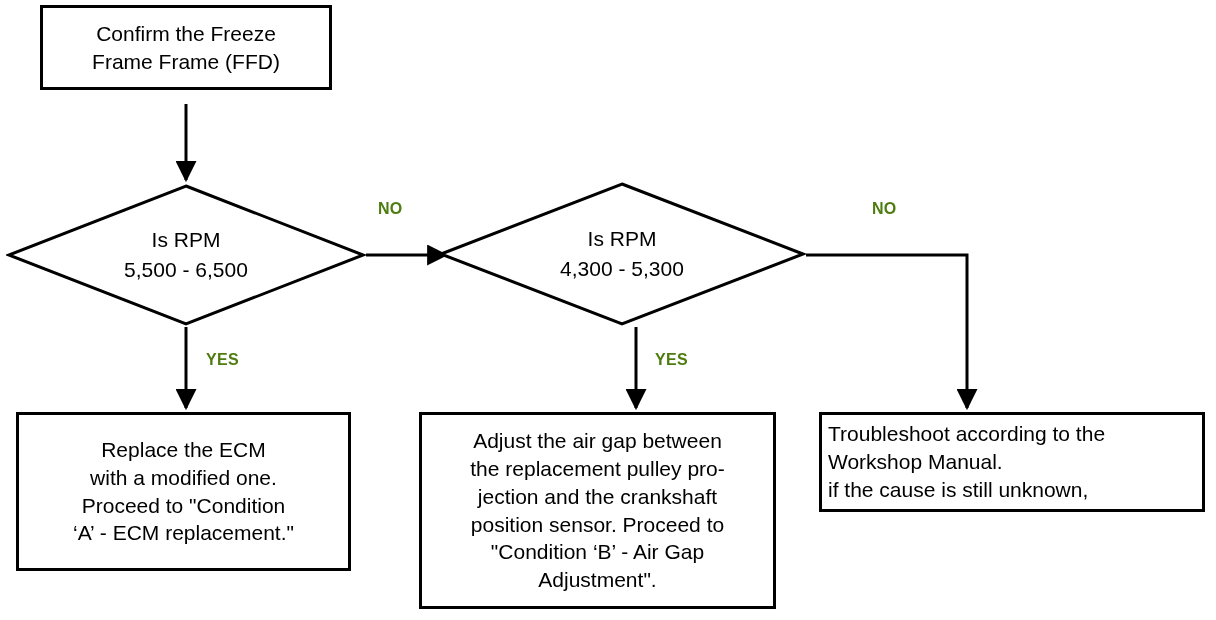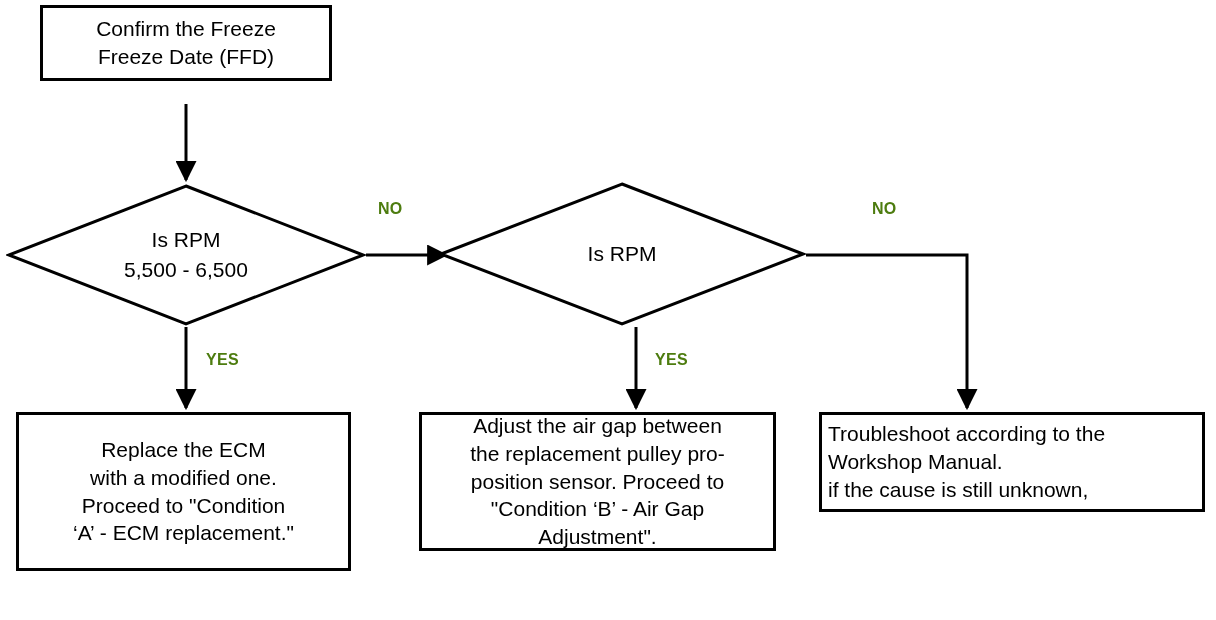--- a/index.html
+++ b/index.html
@@ -66,31 +66,31 @@
     z-index: 1;
   }
   .edge-label {
     position: absolute;
     font-weight: bold;
     color: #4d7c0f;
     letter-spacing: 0.3px;
     white-space: nowrap;
   }
   
-  #box-start      { left: 40px;  top: 5px;   width: 292px; height: 76px; }
+  #box-start      { left: 40px;  top: 5px;   width: 292px; height: 85px; }
   #box-start .proc-text { font-size: 21px; }
 
   #dec-rpm1       { left: 6px;   top: 183px; width: 360px; height: 144px; }
   #dec-rpm2       { left: 438px; top: 181px; width: 368px; height: 146px; }
   .decision .diamond-text { font-size: 21px; }
 
   #box-ecm        { left: 16px;  top: 412px; width: 335px; height: 159px; }
   #box-ecm .proc-text { font-size: 21px; }
 
-  #box-airgap     { left: 419px; top: 412px; width: 357px; height: 139px; }
+  #box-airgap     { left: 419px; top: 412px; width: 357px; height: 197px; }
   #box-airgap .proc-text { font-size: 21px; }
 
   #box-trouble    { left: 819px; top: 412px; width: 386px; height: 100px; }
   #box-trouble .proc-text { font-size: 21px; }
 
   #lbl-no-1  { left: 378px; top: 200px; font-size: 16px; }
   #lbl-no-2  { left: 872px; top: 200px; font-size: 16px; }
   #lbl-yes-1 { left: 206px; top: 351px; font-size: 16px; }
   #lbl-yes-2 { left: 655px; top: 351px; font-size: 16px; }
 </style>
@@ -113,56 +113,58 @@
     <line x1="186" y1="327" x2="186" y2="408" stroke="#000000" stroke-width="3" marker-end="url(#arrow)"></line>
 
     <line x1="636" y1="327" x2="636" y2="408" stroke="#000000" stroke-width="3" marker-end="url(#arrow)"></line>
 
     <polyline points="806,255 967,255 967,408" fill="none" stroke="#000000" stroke-width="3" marker-end="url(#arrow)"></polyline>
   </svg>
 
   <div id="box-start" class="node proc-box">
     <div class="proc-text">
       <div>Confirm the Freeze</div>
-      <div>Freeze Date (FFD)</div>
+      <div>Frame Frame (FFD)</div>
     </div>
   </div>
 
   <div id="dec-rpm1" class="node decision">
     <svg width="360" height="144" viewBox="0 0 360 144">
       <polygon points="180,3 357,72 180,141 3,72" fill="#ffffff" stroke="#000000" stroke-width="3"></polygon>
     </svg>
     <div class="diamond-text">
       <div>Is RPM</div>
       <div>5,500 - 6,500</div>
     </div>
   </div>
 
   <div id="dec-rpm2" class="node decision">
     <svg width="368" height="146" viewBox="0 0 368 146">
       <polygon points="184,3 365,73 184,143 3,73" fill="#ffffff" stroke="#000000" stroke-width="3"></polygon>
     </svg>
     <div class="diamond-text">
       <div>Is RPM</div>
+      <div>4,300 - 5,300</div>
     </div>
   </div>
 
   <div id="box-ecm" class="node proc-box">
     <div class="proc-text">
       <div>Replace the ECM</div>
       <div>with a modified one.</div>
       <div>Proceed to "Condition</div>
       <div>‘A’ - ECM replacement."</div>
     </div>
   </div>
 
   <div id="box-airgap" class="node proc-box">
     <div class="proc-text">
       <div>Adjust the air gap between</div>
       <div>the replacement pulley pro-</div>
+      <div>jection and the crankshaft</div>
       <div>position sensor. Proceed to</div>
       <div>"Condition ‘B’ - Air Gap</div>
       <div>Adjustment".</div>
     </div>
   </div>
 
   <div id="box-trouble" class="node proc-box">
     <div class="proc-text left-align">
       <div>Troubleshoot according to the</div>
       <div>Workshop Manual.</div>

